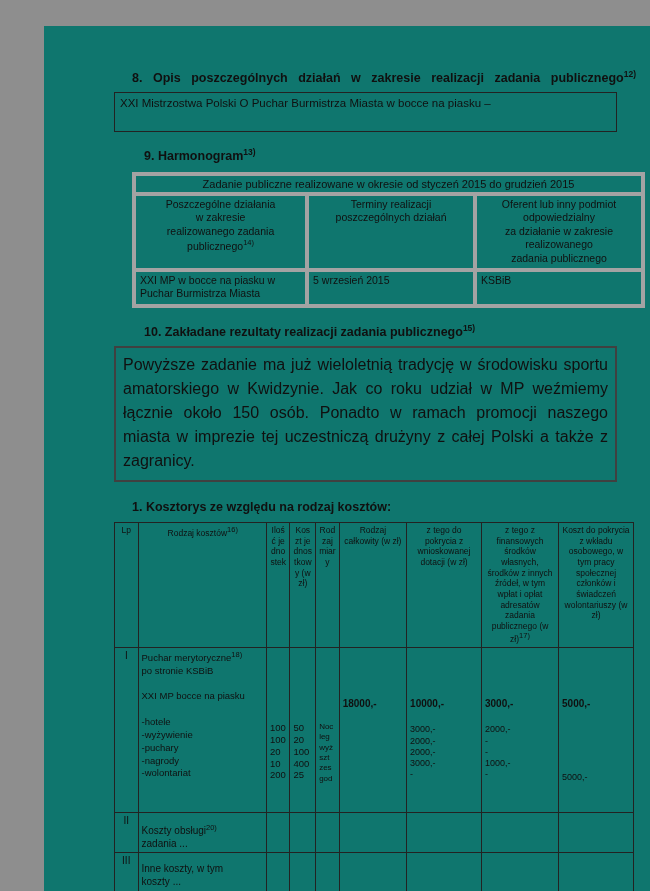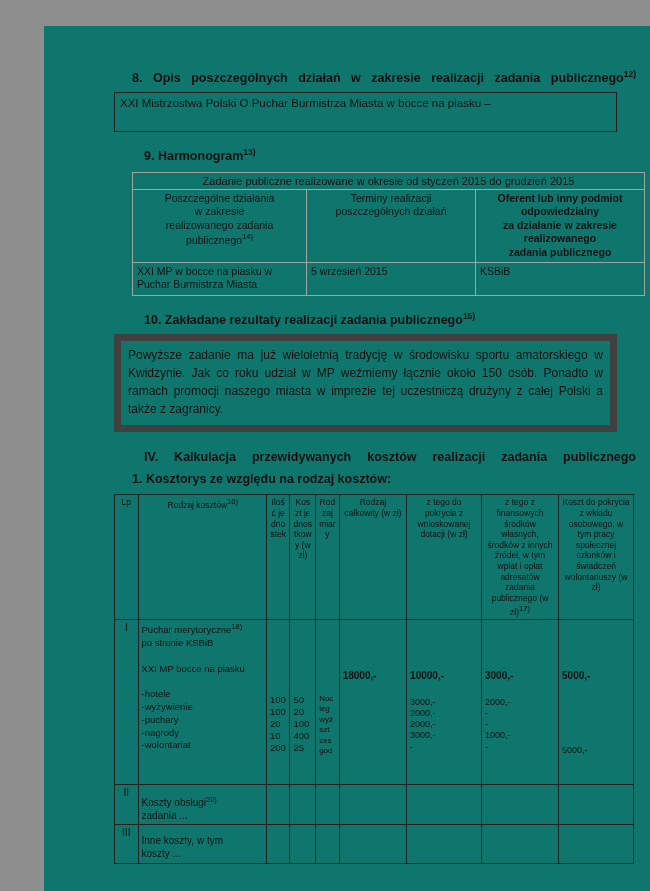--- a/index.html
+++ b/index.html
@@ -63,21 +63,21 @@
     margin-bottom: 14px;
   }
   .box-8 { width: 503px; height: 40px; box-sizing: border-box; }
 
   table.grid {
     border-collapse: collapse;
     width: 100%;
     font-size: 10.5px;
   }
   table.grid td, table.grid th {
-    border: 1px solid #a3a3a3;
+    border: 4px solid #a3a3a3;
     padding: 2px 4px;
     vertical-align: top;
     font-weight: normal;
   }
   .harm-title td {
     text-align: center;
     padding: 2px;
     font-size: 11px;
   }
   .harm-head td {
@@ -87,23 +87,23 @@
     padding: 3px 4px 5px 4px;
   }
   .harm-row td {
     font-size: 10.5px;
     line-height: 1.3;
     height: 28px;
   }
   .wrap-harm { margin-bottom: 14px; }
 
   .para-box {
-    border: 7px solid #404040;
+    border: 2px solid #404040;
     padding: 5px 7px 7px 7px;
-    font-size: 12px;
+    font-size: 16px;
     line-height: 1.5;
     text-align: justify;
     margin-bottom: 16px;
   }
 
   
   table.kosz {
     border-collapse: collapse;
     width: 100%;
     font-size: 8.5px;
@@ -160,21 +160,21 @@
             <tr class="harm-title">
           <td colspan="3">Zadanie publiczne realizowane w okresie od styczeń 2015 do grudzień 2015</td>
         </tr>
         <tr class="harm-head">
           <td style="width:34%;"><span class="mono-lines">Poszczególne działania
 w zakresie
 realizowanego zadania
 publicznego</span><span class="tiny">14)</span></td>
           <td style="width:33%;" class="mono-lines">Terminy realizacji
 poszczególnych działań</td>
-          <td style="width:33%;font-weight:bold;" class="mono-lines">Oferent lub inny podmiot
+          <td style="width:33%;" class="mono-lines">Oferent lub inny podmiot
 odpowiedzialny
 za działanie w zakresie
 realizowanego
 zadania publicznego</td>
         </tr>
         <tr class="harm-row">
           <td class="mono-lines">XXI MP w bocce na piasku w
 Puchar Burmistrza Miasta</td>
           <td>5 wrzesień 2015</td>
           <td>KSBiB</td>
@@ -182,21 +182,20 @@
       </tbody>
         </table>
     </div>
 
     <div class="sec-head indent2" style="margin-bottom:5px;"><span>10. Zakładane rezultaty realizacji zadania publicznego</span><span class="sub">15)</span></div>
 
     <div class="para-box" style="margin-left:0; width:503px; box-sizing:border-box;">
       <span>Powyższe zadanie ma już wieloletnią tradycję w środowisku sportu amatorskiego w Kwidzynie. Jak co roku udział w MP weźmiemy łącznie około 150 osób. Ponadto w ramach promocji naszego miasta w imprezie tej uczestniczą drużyny z całej Polski a także z zagranicy.</span>
     </div>
 
-    <div class="sec-head justified indent2" style="margin-bottom:4px;">IV. Kalkulacja przewidywanych kosztów realizacji zadania publicznego</div>
     <div class="sec-head indent1" style="margin-bottom:6px;">1. Kosztorys ze względu na rodzaj kosztów:</div>
 
     <div style="width:520px; margin-left:0;">
       <table class="kosz">
         <colgroup>
           <col style="width:22px;">
           <col style="width:120px;">
           <col style="width:22px;">
           <col style="width:24px;">
           <col style="width:22px;">

